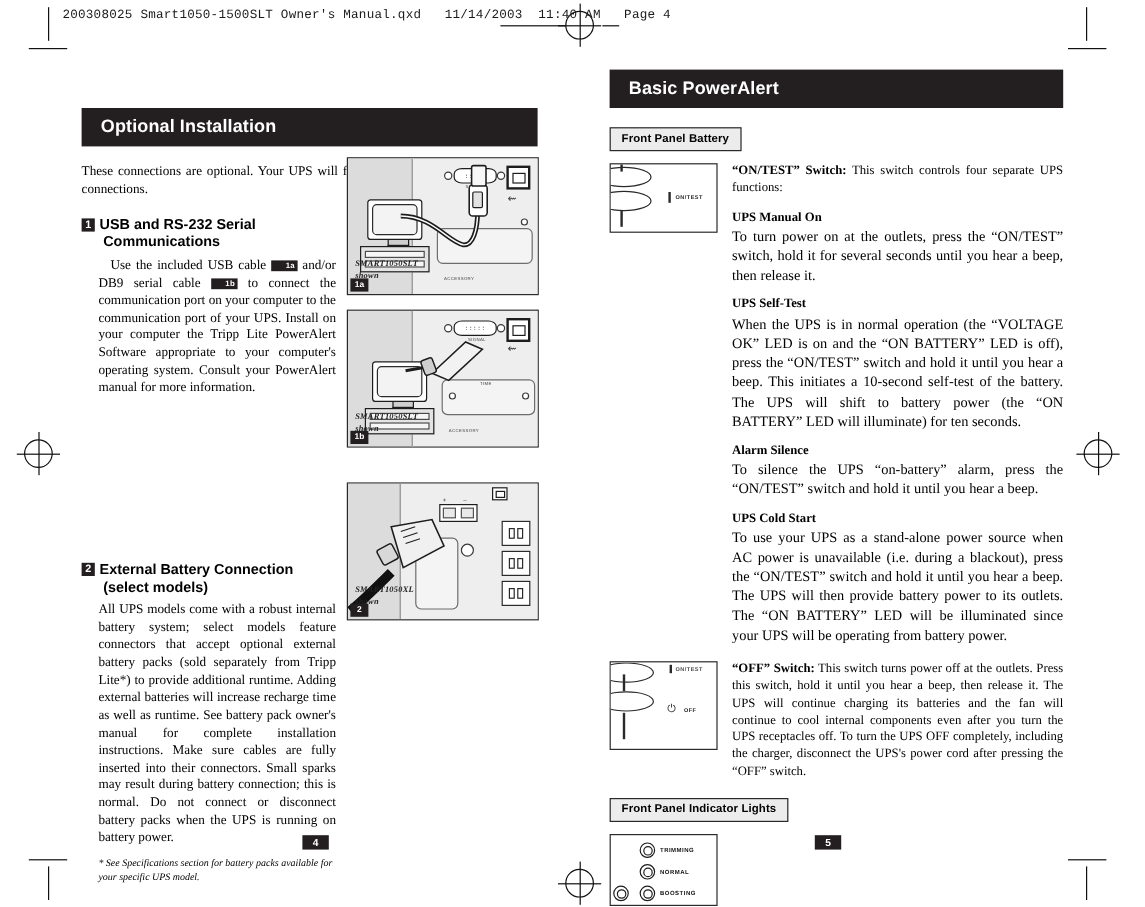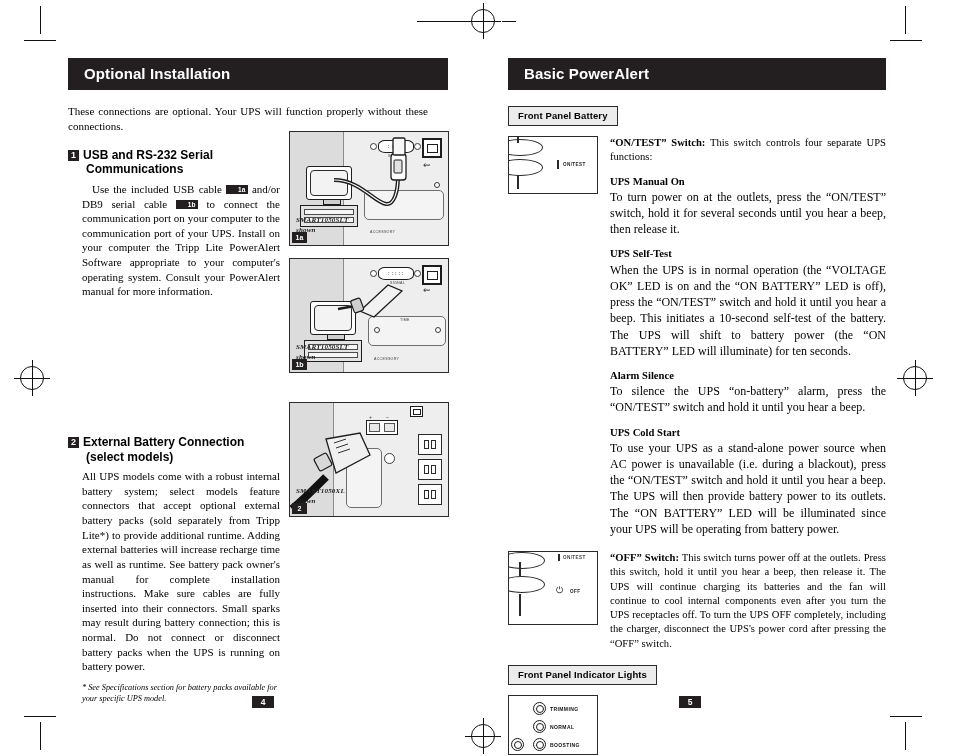--- a/index.html
+++ b/index.html
@@ -19,21 +19,21 @@
   
   .filehdr{
     position:absolute;left:52px;top:7px;
     font-family:"Liberation Mono", monospace;
     font-size:10.5px;letter-spacing:0.2px;color:#1a1a1a;white-space:pre;
   }
   .hdrrule{position:absolute;top:21px;height:1px;background:#111;}
 
   
   .col{position:absolute;top:58px;}
-  .col-left{left:68px;width:380px;}
+  .col-left{left:68px;width:380px;margin-top:32px;}
   .col-right{left:508px;width:378px;}
 
   .bar{
     background:#231f20;color:#fff;
     font-family:"Liberation Sans", sans-serif;
     font-weight:bold;font-size:15px;
     padding:7px 0 8px 16px;letter-spacing:0.1px;
   }
 
   .lede{
@@ -174,20 +174,21 @@
   <div class="cropline" style="left:24px;top:716px;width:32px;height:1px;"></div>
   <div class="cropline" style="left:890px;top:40px;width:32px;height:1px;"></div>
   <div class="cropline" style="left:890px;top:716px;width:32px;height:1px;"></div>
   <div class="hdrrule" style="left:417px;width:68px;"></div>
   <div class="hdrrule" style="left:502px;width:14px;"></div>
   <div class="reg" style="left:471px;top:9px;width:22px;height:22px;"></div>
   <div class="reg" style="left:471px;top:724px;width:22px;height:22px;"></div>
   <div class="reg" style="left:20px;top:366px;width:22px;height:22px;"></div>
   <div class="reg" style="left:903px;top:366px;width:22px;height:22px;"></div>
 
+  <div class="filehdr">200308025 Smart1050-1500SLT Owner's Manual.qxd   11/14/2003  11:40 AM   Page 4</div>
 
   <div class="col col-left">
     <div class="bar">Optional Installation</div>
     <div class="lede" style="width:360px;">These connections are optional. Your UPS will function properly without these connections.</div>
 
     <div class="secthead" style="width:205px;">
       <span class="numbox">1</span>
       <span>
         <span class="ht">USB and RS-232 Serial</span>
         <span class="ht" style="padding-left:3px;">Communications</span>

